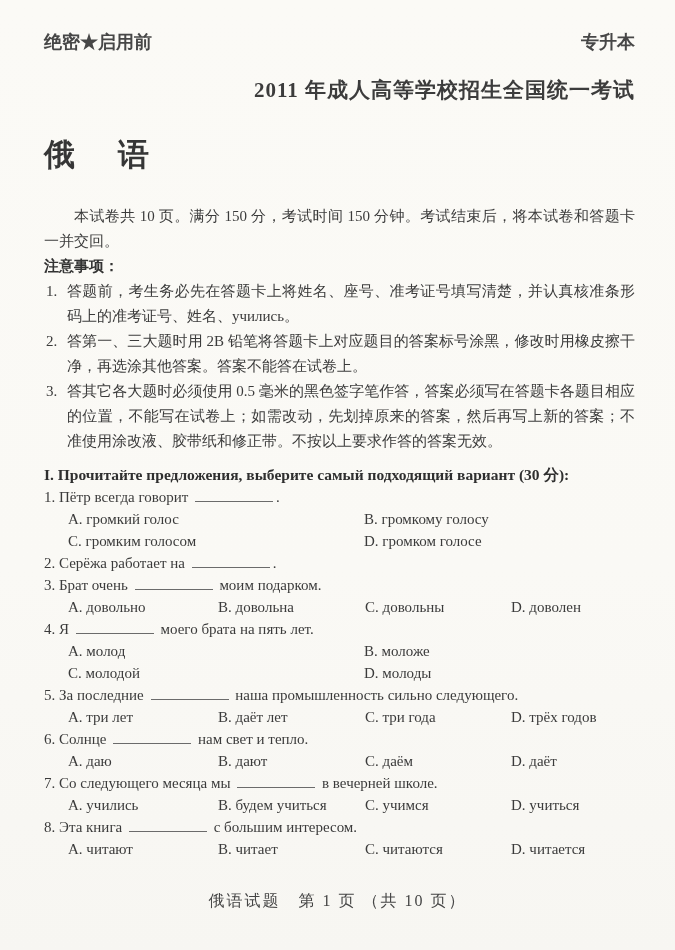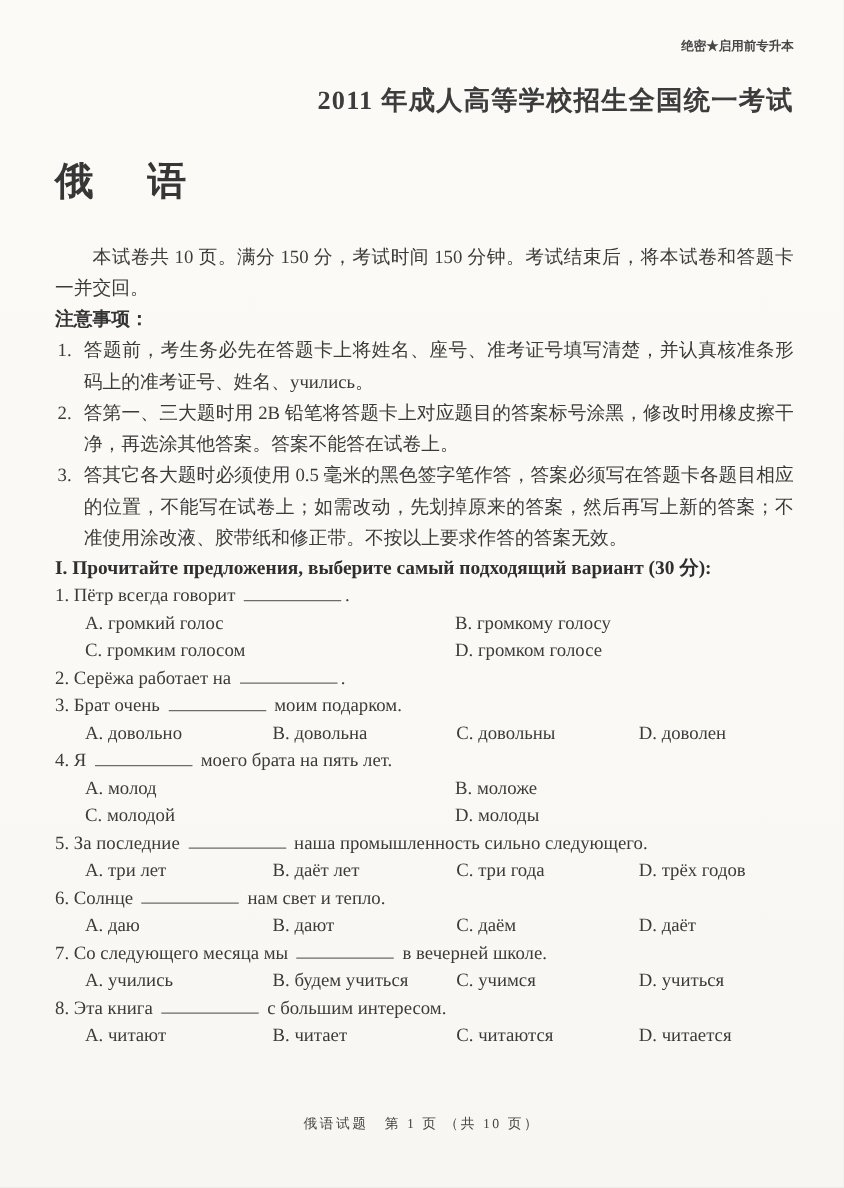--- a/index.html
+++ b/index.html
@@ -9,22 +9,22 @@
     margin:0 auto;
     background:#fbfaf7;
     background-image:linear-gradient(180deg,#fbfaf6 0%,#faf9f5 60%,#f7f6f2 100%);
     box-sizing:border-box;
     padding:30px 40px 0 44px;
     font-family:"Liberation Serif","DejaVu Serif",serif;
     color:#3a3a3a;
     overflow:hidden;
   }
   .header-row{
-    display:flex;justify-content:flex-end;align-items:flex-start;
-    font-size:10px;color:#474747;font-weight:600;
+    display:flex;justify-content:space-between;align-items:flex-start;
+    font-size:18px;color:#474747;font-weight:600;
   }
   .exam-title{
     text-align:right;font-size:21px;font-weight:600;color:#3c3c3c;
     margin-top:22px;letter-spacing:1px;
   }
   .subject-title{
     text-align:left;font-size:31px;font-weight:600;color:#363636;
     margin-top:30px;letter-spacing:6px;
   }
   .intro{
@@ -33,38 +33,38 @@
   }
   .notice-heading{
     font-size:15px;font-weight:700;line-height:25px;color:#333;
   }
   .notice{
     position:relative;font-size:15px;line-height:25px;
     padding-left:23px;text-align:justify;color:#3b3b3b;
   }
   .notice .num{position:absolute;left:2px;top:0;}
   .section-heading{
-    font-size:15.5px;font-weight:700;
+    margin-top:10px;font-size:15.5px;font-weight:700;
     line-height:22px;color:#2f2f2f;
   }
   .question{font-size:15px;color:#3b3b3b;}
   .stem{line-height:22px;white-space:nowrap;}
   .blank{
     display:inline-block;width:78px;height:13px;
     border-bottom:1px solid #6b6b6b;margin:0 3px;vertical-align:baseline;
   }
   .options{
     display:grid;margin-left:24px;line-height:22px;
   }
   .options.cols-2{grid-template-columns:296px 1fr;}
   .options.cols-4{grid-template-columns:150px 147px 146px 1fr;}
   .option{white-space:nowrap;overflow:visible;}
   .footer{
     position:absolute;left:0;right:0;top:891px;
-    text-align:center;font-size:11px;color:#454545;letter-spacing:2px;
+    text-align:center;font-size:16px;color:#454545;letter-spacing:2px;
   }
 </style>
 </head>
 <body>
 
 <div class="page">
 
   <div class="header-row">
     <span>绝密★启用前</span>
     <span>专升本</span>

